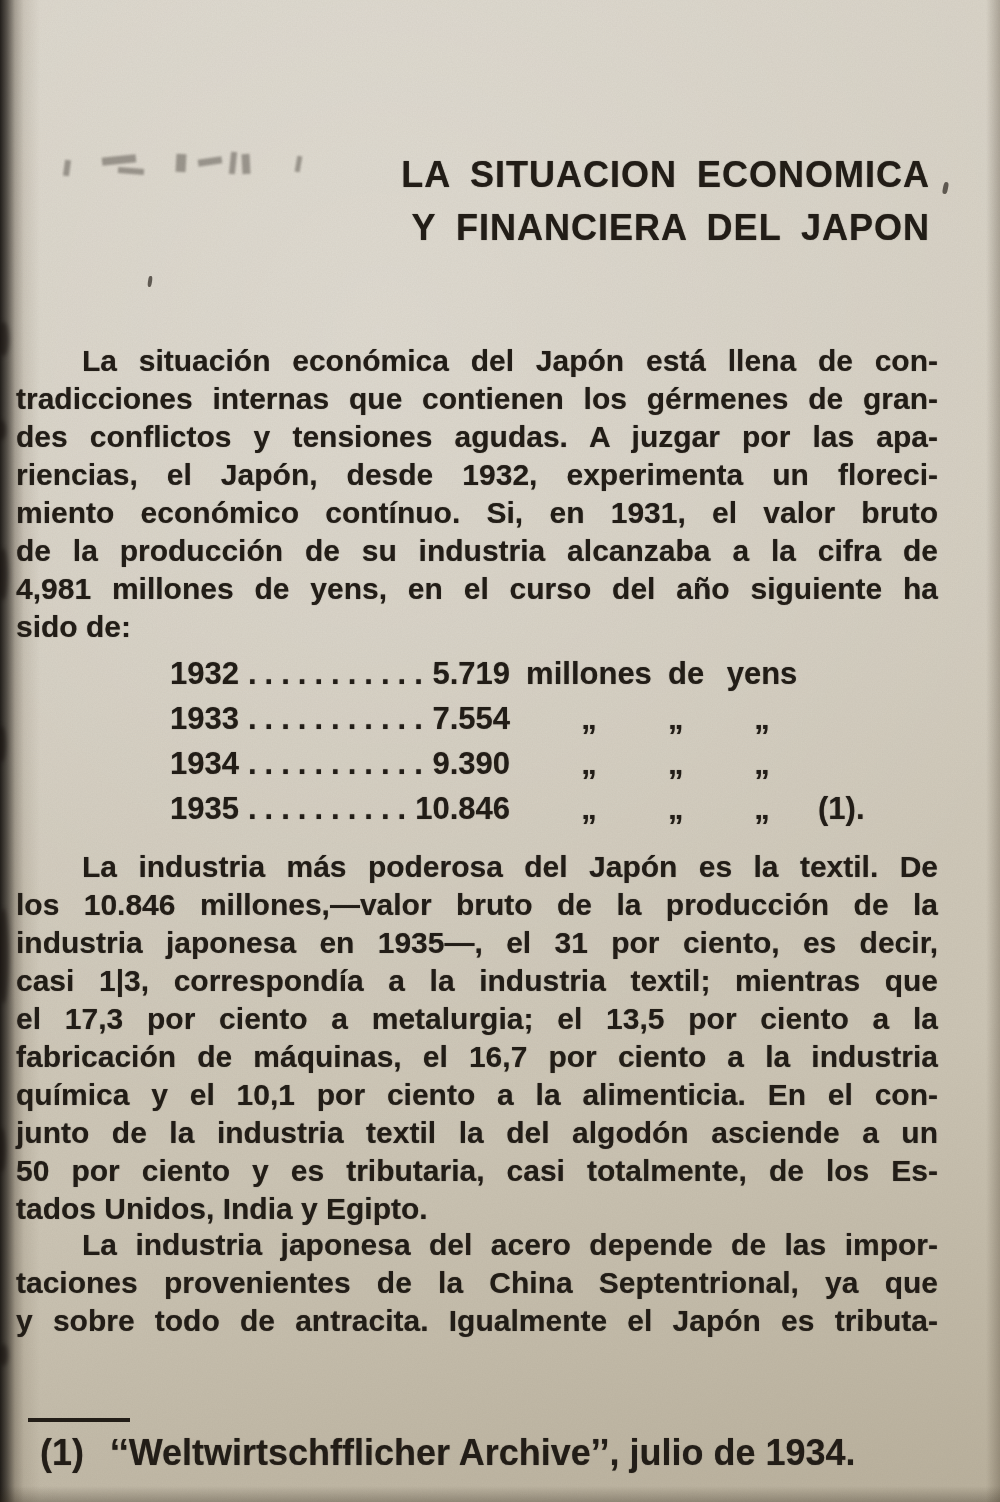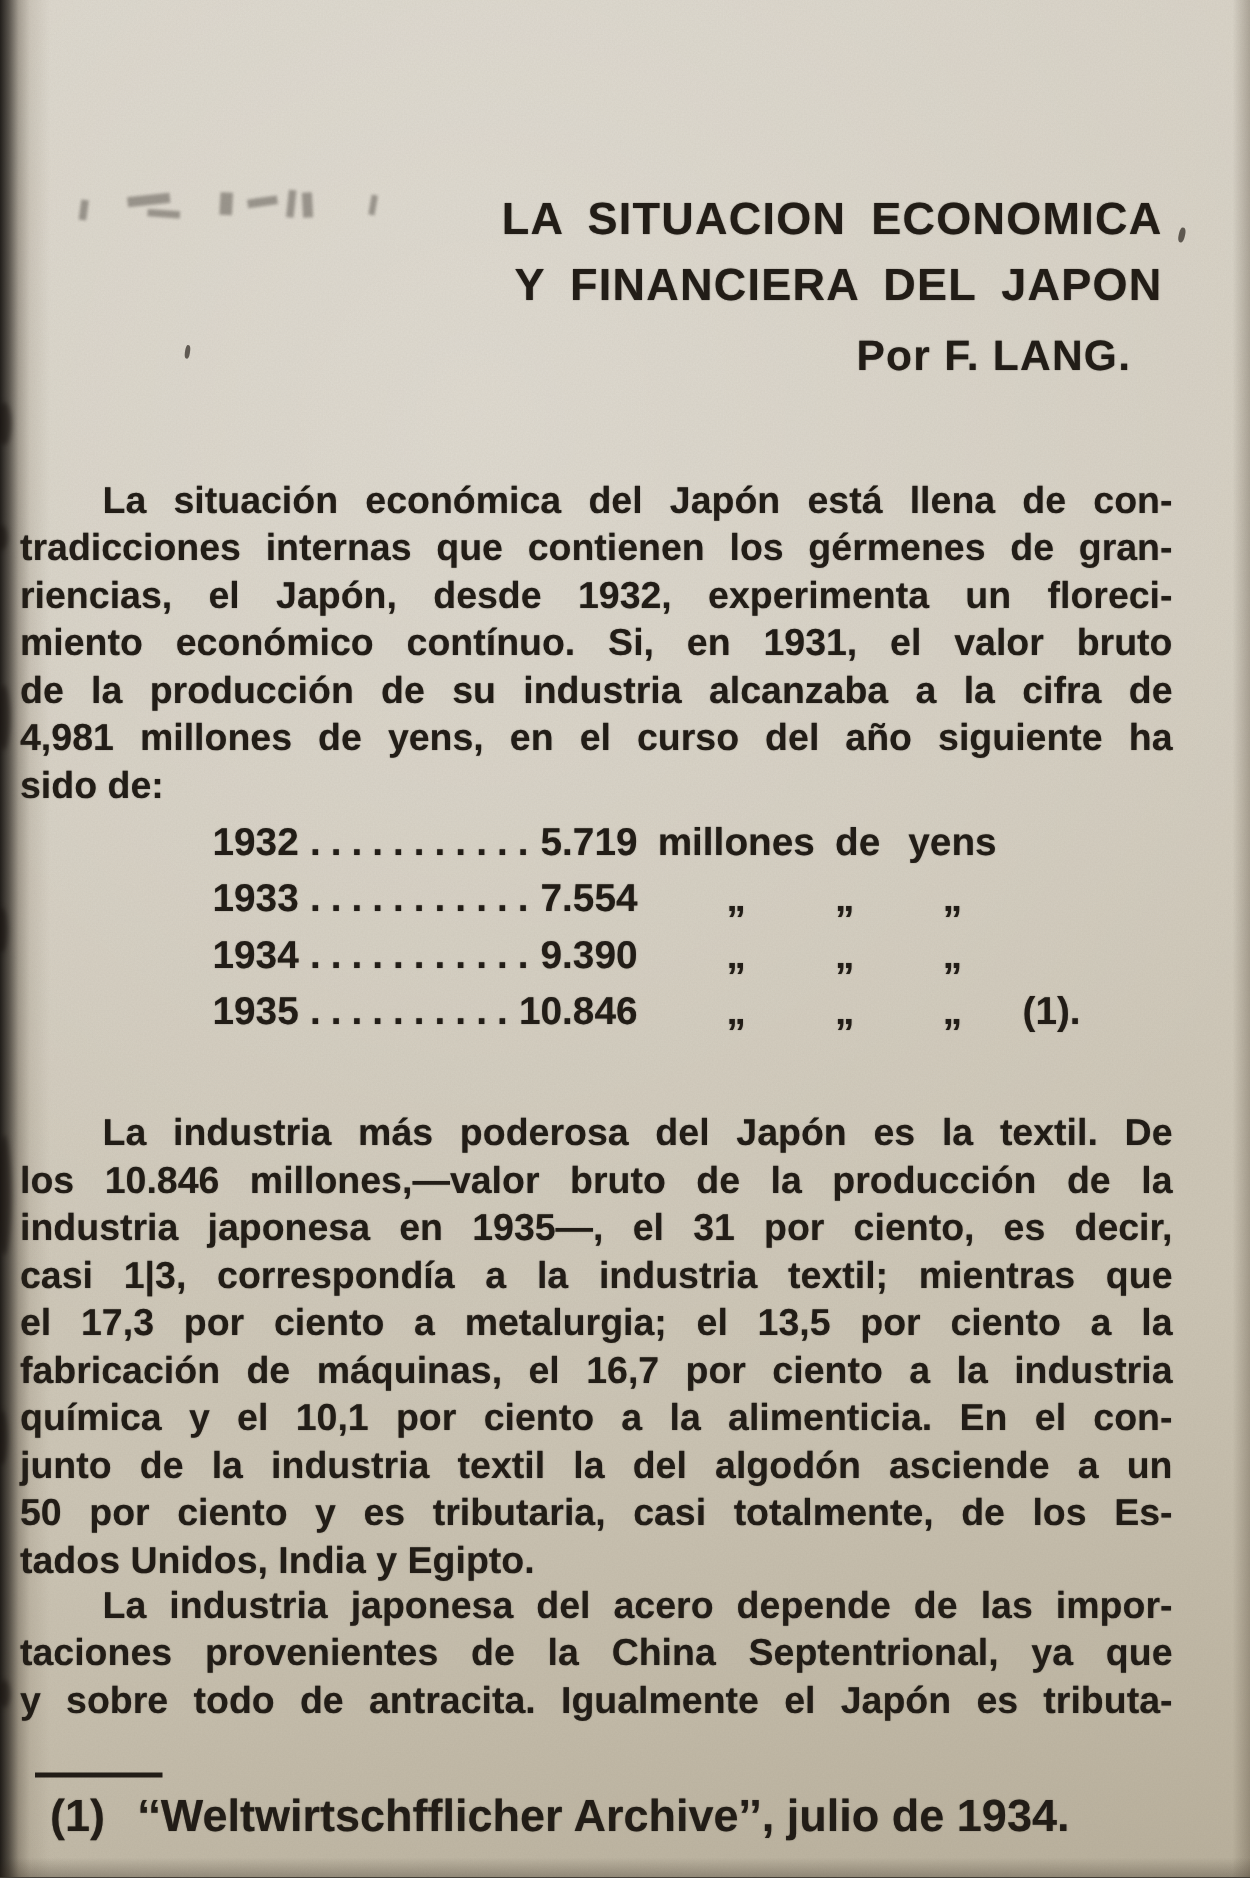--- a/index.html
+++ b/index.html
@@ -28,21 +28,21 @@
   .stamp{position:absolute;left:58px;top:146px;width:300px;height:40px;filter:blur(1.2px);opacity:.65;}
   .stamp span{position:absolute;background:rgba(35,30,24,0.55);display:block;}
 
   .ttl{position:absolute;right:70px;top:148px;text-align:right;
        font-weight:bold;font-size:36px;line-height:53px;letter-spacing:1px;word-spacing:9px;
        text-shadow:0 0 1px rgba(25,20,14,.65);}
   .byline{position:absolute;right:95px;top:266px;font-weight:bold;font-size:34px;
        letter-spacing:1px;text-shadow:0 0 1px rgba(25,20,14,.6);}
 
   .para{position:absolute;left:16px;width:922px;font-weight:bold;font-size:30px;line-height:38px;
-       text-shadow:0 0 1px rgba(25,20,14,.5);margin-top:40px;}
+       text-shadow:0 0 1px rgba(25,20,14,.5);}
   .pline{text-align:justify;text-align-last:justify;white-space:normal;}
   .pline.left{text-align:left;text-align-last:left;}
   .pline.indent{text-indent:66px;}
   #para1{top:342px;}
   #para2{top:848px;}
   #para3{top:1226px;}
 
   .table{position:absolute;left:170px;top:656px;font-weight:bold;font-size:31px;
        text-shadow:0 0 1px rgba(25,20,14,.5);}
   .trow{display:flex;align-items:baseline;height:45px;}
@@ -94,25 +94,25 @@
   <div class="blotch" style="left:-3px;top:908px;width:12px;height:96px;"></div>
   <div class="blotch" style="left:-4px;top:1128px;width:10px;height:44px;"></div>
   <div class="blotch" style="left:-2px;top:1344px;width:10px;height:22px;"></div>
   <div class="ink-mark" style="left:943px;top:182px;width:5px;height:12px;transform:rotate(12deg);"></div>
   <div class="ink-mark" style="left:148px;top:276px;width:4px;height:11px;transform:rotate(8deg);"></div>
 
   <div class="ttl">
     <div>LA SITUACION ECONOMICA</div>
     <div>Y FINANCIERA DEL JAPON</div>
   </div>
-  <div class="byline">Por F. LANG.</div>
 
   <div class="para" id="para1">
     <div class="pline indent">La situación económica del Japón está llena de con-</div>
     <div class="pline">tradicciones internas que contienen los gérmenes de gran-</div>
+    <div class="pline">des conflictos y tensiones agudas. A juzgar por las apa-</div>
     <div class="pline">riencias, el Japón, desde 1932, experimenta un floreci-</div>
     <div class="pline">miento económico contínuo. Si, en 1931, el valor bruto</div>
     <div class="pline">de la producción de su industria alcanzaba a la cifra de</div>
     <div class="pline">4,981 millones de yens, en el curso del año siguiente ha</div>
     <div class="pline left">sido de:</div>
   </div>
 
   <div class="table">
     <div class="trow">
       <span class="tyear">1932</span>

